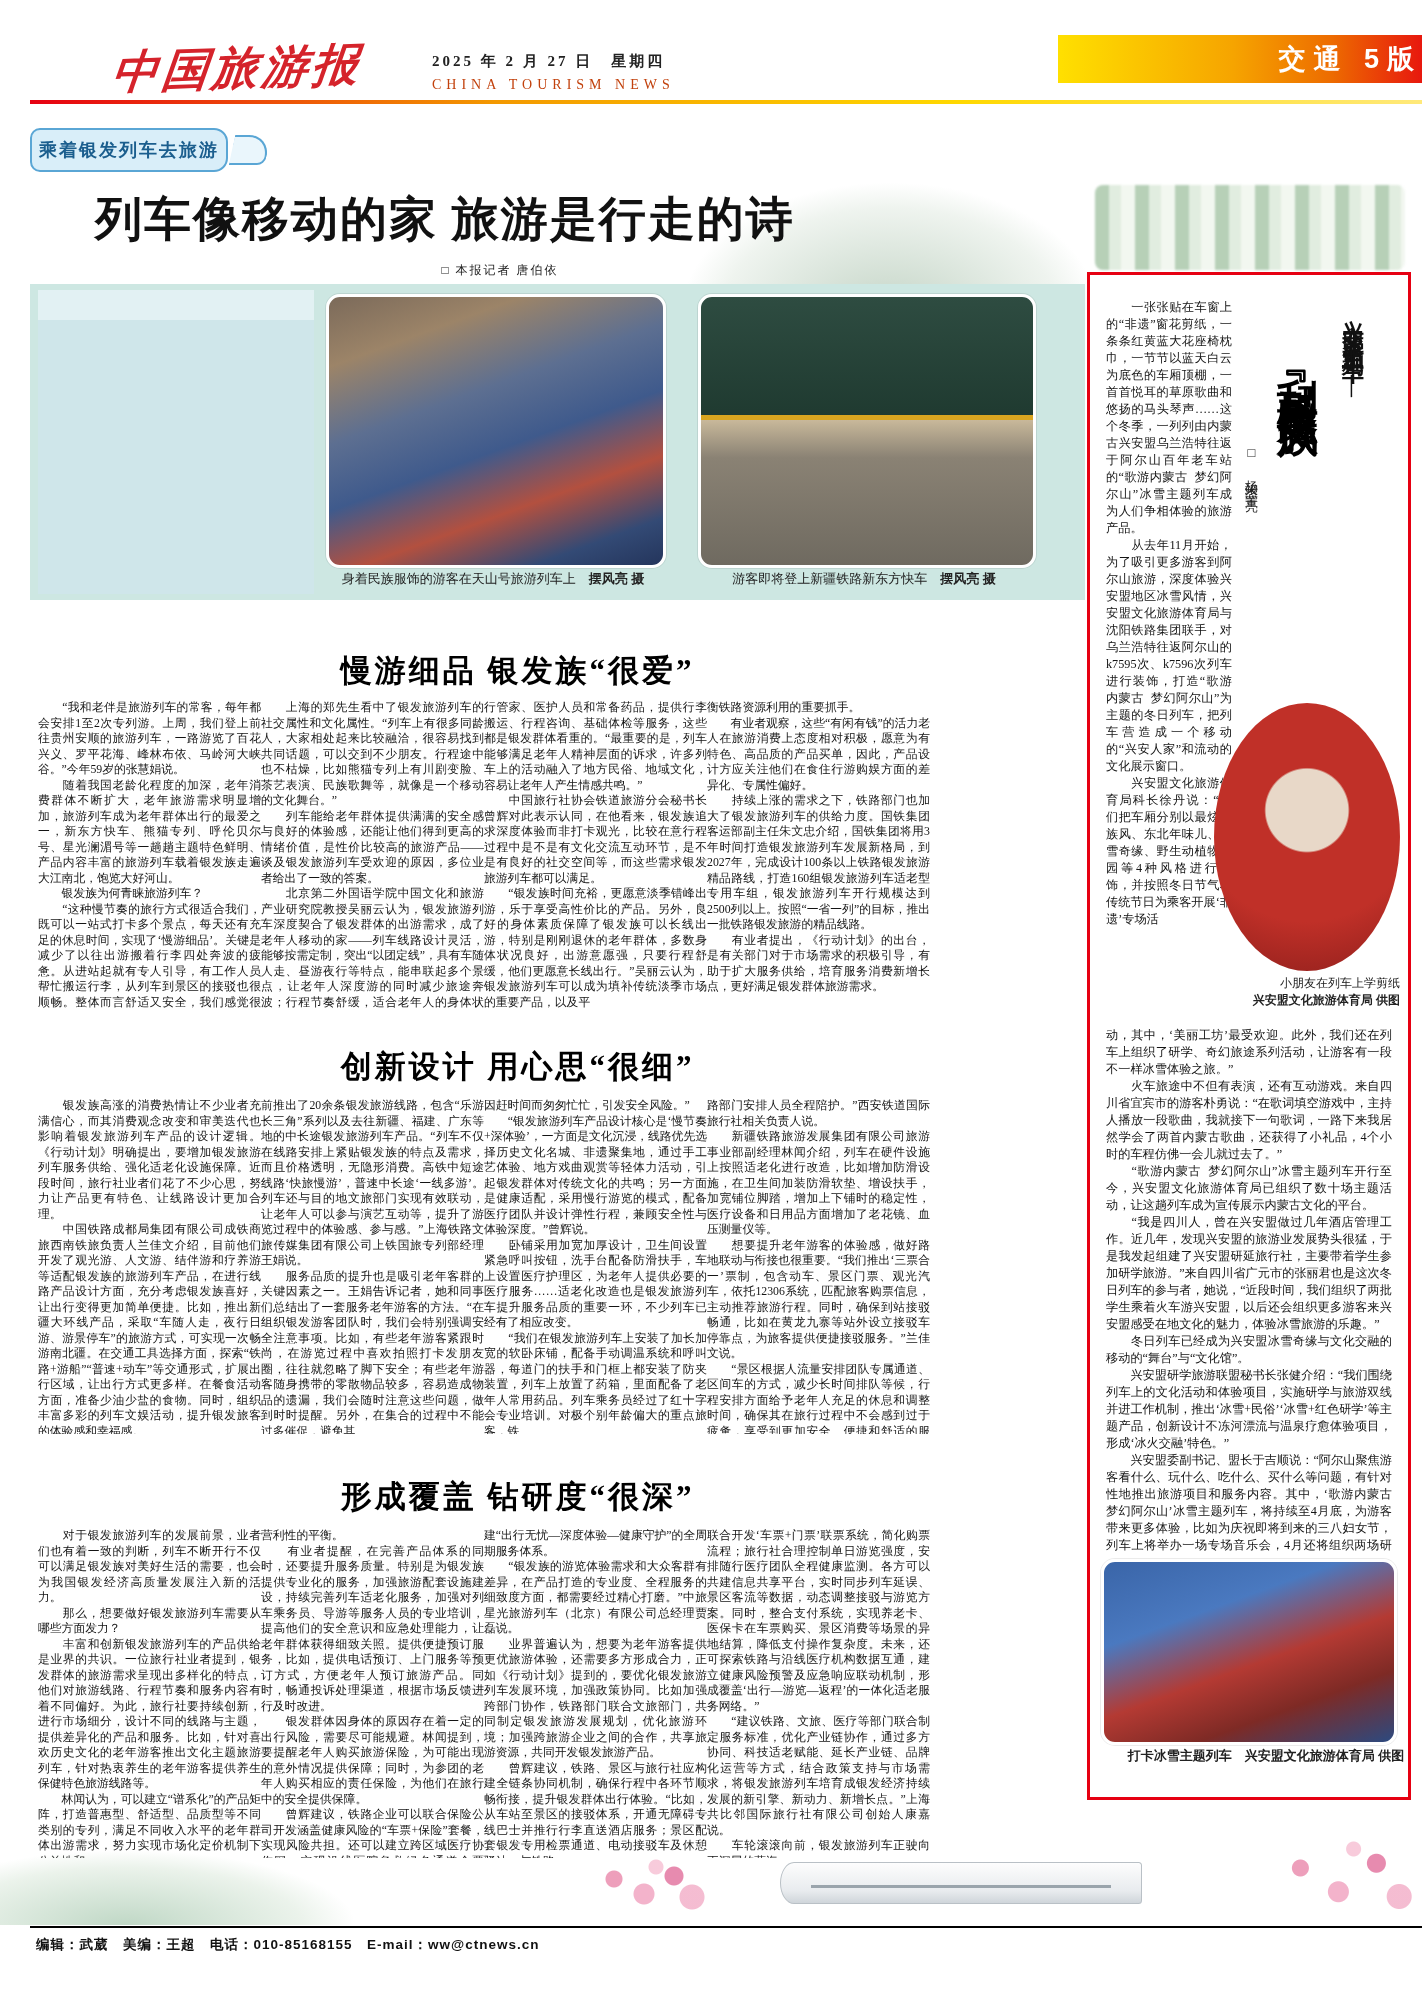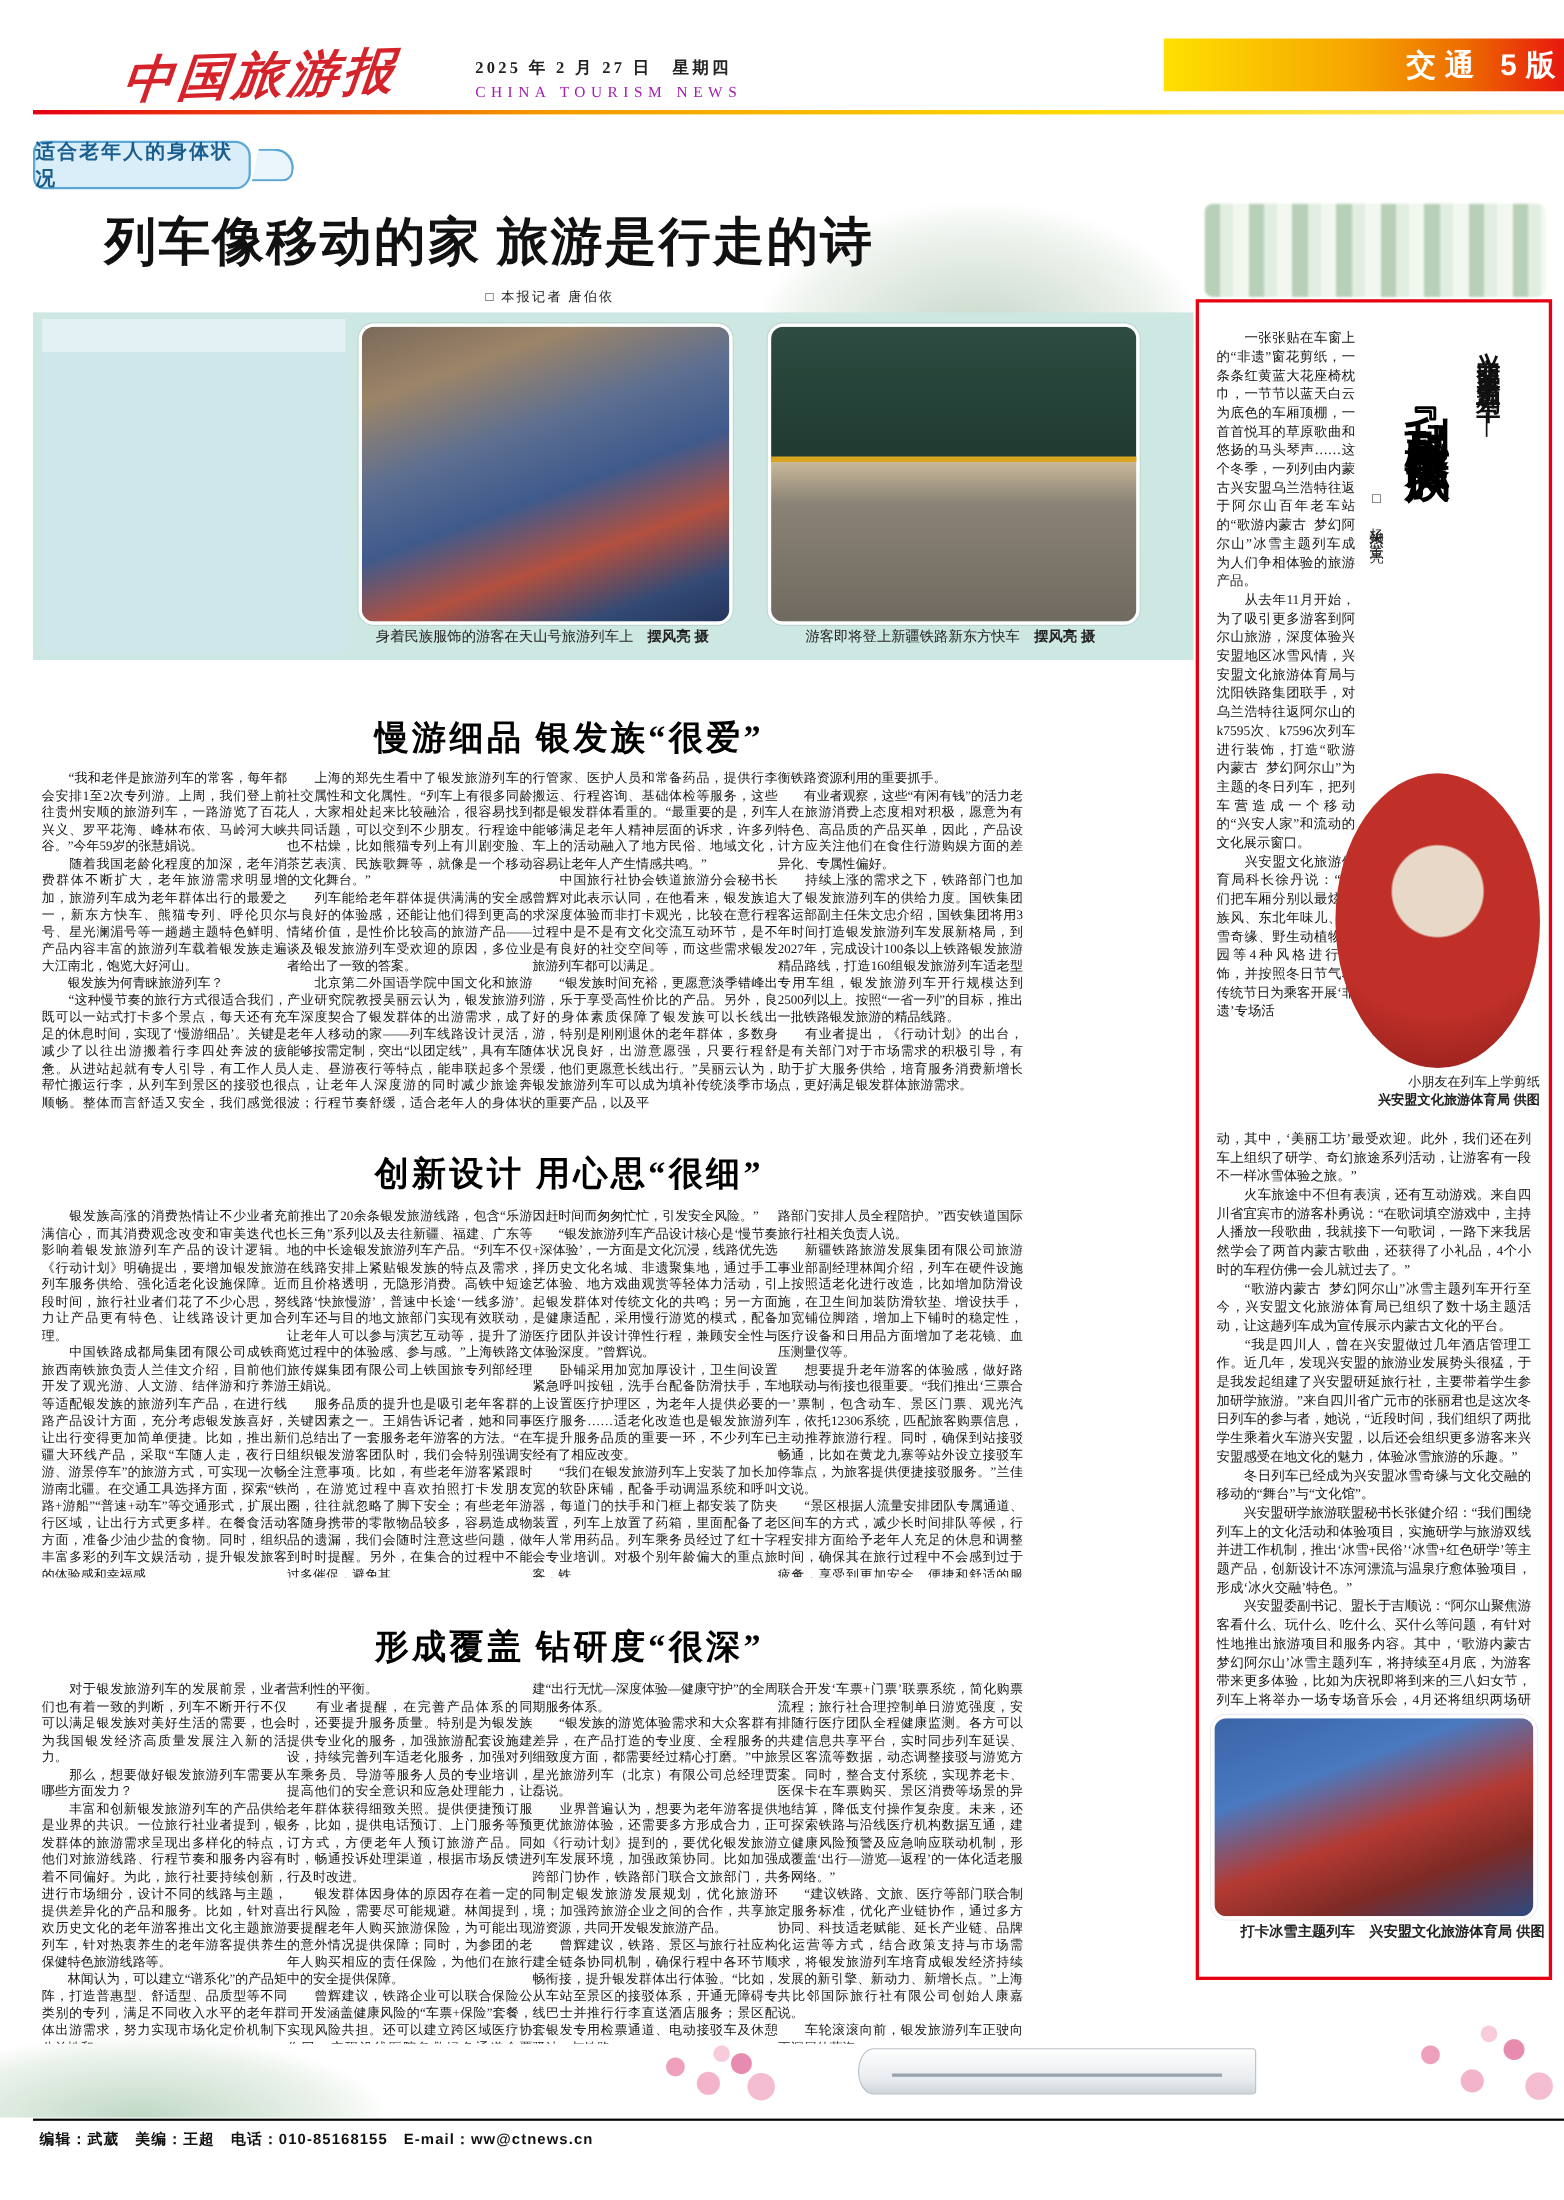--- a/index.html
+++ b/index.html
@@ -2,21 +2,21 @@
 <html><head>
 <meta charset="utf-8">
 <style>
   html,body{margin:0;padding:0;background:#e9e9e9;}
   #sheet{position:relative;width:1422px;height:2000px;background:#ffffff;overflow:hidden;
          font-family:"Liberation Serif","DejaVu Serif",serif;color:#1a1a1a;}
   .abs{position:absolute;}
   
   .logo{font-size:46px;font-weight:bold;color:#d5232b;transform:skew(-6deg,-2deg);letter-spacing:4px;font-style:italic;}
   .dateline{font-size:15px;font-weight:bold;letter-spacing:3px;color:#222;}
-  .dateline-en{font-size:14px;letter-spacing:5px;color:#a21caf;margin-top:6px;}
+  .dateline-en{font-size:14px;letter-spacing:5px;color:#c2410c;margin-top:6px;}
   .banner{background:linear-gradient(90deg,#ffe000 0%,#f6a400 45%,#ed6c00 70%,#e60012 100%);
           color:#fff;font-weight:bold;font-size:27px;display:flex;align-items:center;justify-content:flex-end;
           padding-right:26px;letter-spacing:8px;font-family:"Liberation Sans",sans-serif;}
   .grad-rule{background:linear-gradient(90deg,#e60012,#f39800,#ffd800,#ffe97a);height:4px;}
   
   .tag{background:#d9eef9;border:2px solid #5aa6d5;border-radius:10px 14px 14px 10px;
        display:flex;align-items:center;justify-content:center;
        font-size:18px;font-weight:bold;color:#1b5e8e;letter-spacing:2px;font-family:"Liberation Sans",sans-serif;}
   .tag-nose{width:34px;height:26px;border:2px solid #5aa6d5;border-left:none;background:#eaf6fc;
             border-radius:0 22px 8px 0;transform:skew(-12deg);}
@@ -78,21 +78,21 @@
   <div class="abs" style="left:432px;top:52px;">
     <div class="dateline">2025 年 2 月 27 日　星期四</div>
     <div class="dateline-en">CHINA  TOURISM  NEWS</div>
   </div>
   <div class="abs banner" style="left:1058px;top:35px;width:364px;height:48px;">交通  5版</div>
   <div class="abs grad-rule" style="left:30px;top:100px;width:1392px;"></div>
 
   <div class="abs mount" style="left:660px;top:140px;width:460px;height:170px;"></div>
   <div class="abs trees" style="left:1095px;top:185px;width:310px;height:85px;"></div>
 
-  <div class="abs tag" style="left:30px;top:128px;width:194px;height:40px;">适合老年人的身体状况</div>
+  <div class="abs tag" style="left:30px;top:128px;width:194px;height:40px;">乘着银发列车去旅游</div>
   <div class="abs tag-nose" style="left:232px;top:135px;"></div>
 
   <div class="abs headline" style="left:95px;top:188px;">列车像移动的家  旅游是行走的诗</div>
   <div class="abs byline" style="left:30px;top:262px;width:940px;text-align:center;">□  本报记者  唐伯依</div>
 
   <div class="abs teal-band" style="left:30px;top:284px;width:1055px;height:316px;"></div>
   <div class="abs intro-box" style="left:38px;top:290px;width:276px;height:304px;"></div>
   <div class="abs intro-top" style="left:38px;top:290px;width:276px;height:30px;"></div>
 
   <div class="abs photo ph1" style="left:326px;top:294px;width:334px;height:268px;"></div>

